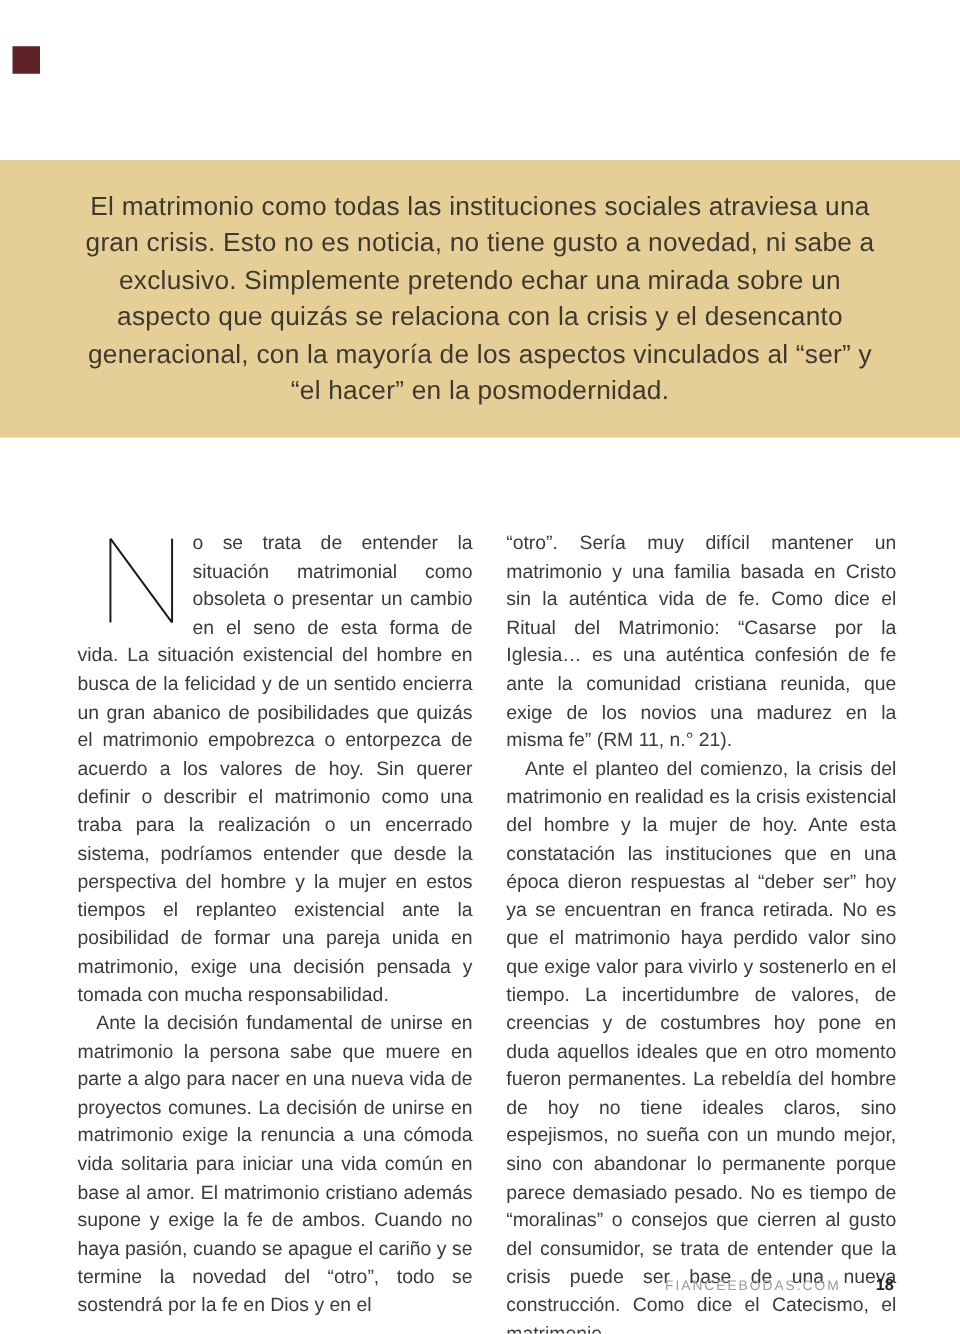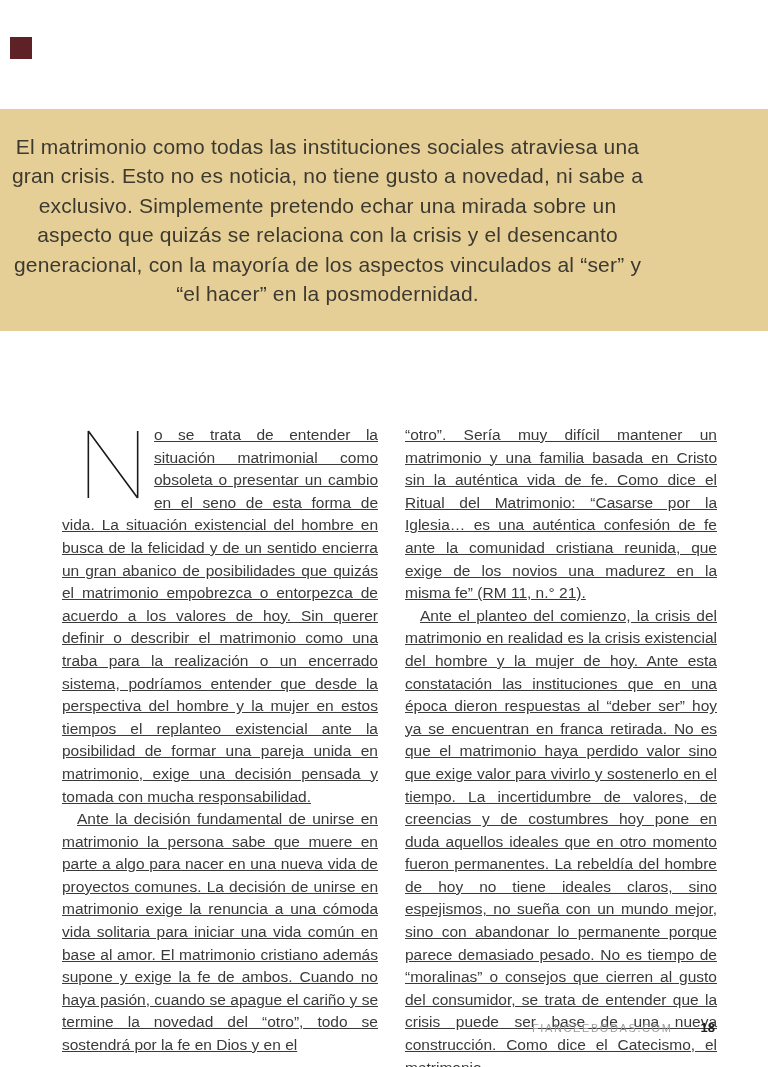--- a/index.html
+++ b/index.html
@@ -5,38 +5,38 @@
   html,body { margin:0; padding:0; background:#ffffff; }
   .page {
     position:relative; width:768px; height:1067px; overflow:hidden;
     background:#ffffff;
     font-family:"Liberation Sans","DejaVu Sans",sans-serif;
   }
   .corner-square {
     position:absolute; left:10px; top:37px; width:22px; height:22px;
   }
   .intro {
-    position:absolute; left:0; top:109px; width:768px; height:222px;
-    display:flex; align-items:center; justify-content:flex-start;
+    position:absolute; left:0; top:128px; width:768px; height:222px;
+    display:flex; align-items:center; justify-content:center;
   }
   .intro-text {
     width:655px; margin:0; text-align:center;
     font-size:21px; line-height:29.5px; font-weight:500; letter-spacing:0.2px;
   }
   .article {
     position:absolute; left:0; top:424px; width:768px;
     padding:0 51px 0 62px; box-sizing:border-box;
     display:flex; gap:27px;
   }
   .col {
     text-align:justify; font-size:15.5px; line-height:22.6px;
   }
   .col-left { width:316px; }
   .col-right { width:312px; }
-  .col p { margin:0;text-decoration:underline; }
+  .col p { margin:0; }
   .col p.indent { text-indent:15px; }
   .dropcap {
     float:left; width:56px; height:73px; margin:4px 13px 1px 23px;
   }
   .dropcap svg { display:block; width:100%; height:100%; }
   .footer {
     position:absolute; right:53px; bottom:32px;
     display:flex; align-items:baseline; gap:28px;
   }
   .site { font-size:11px; letter-spacing:1.6px; }

